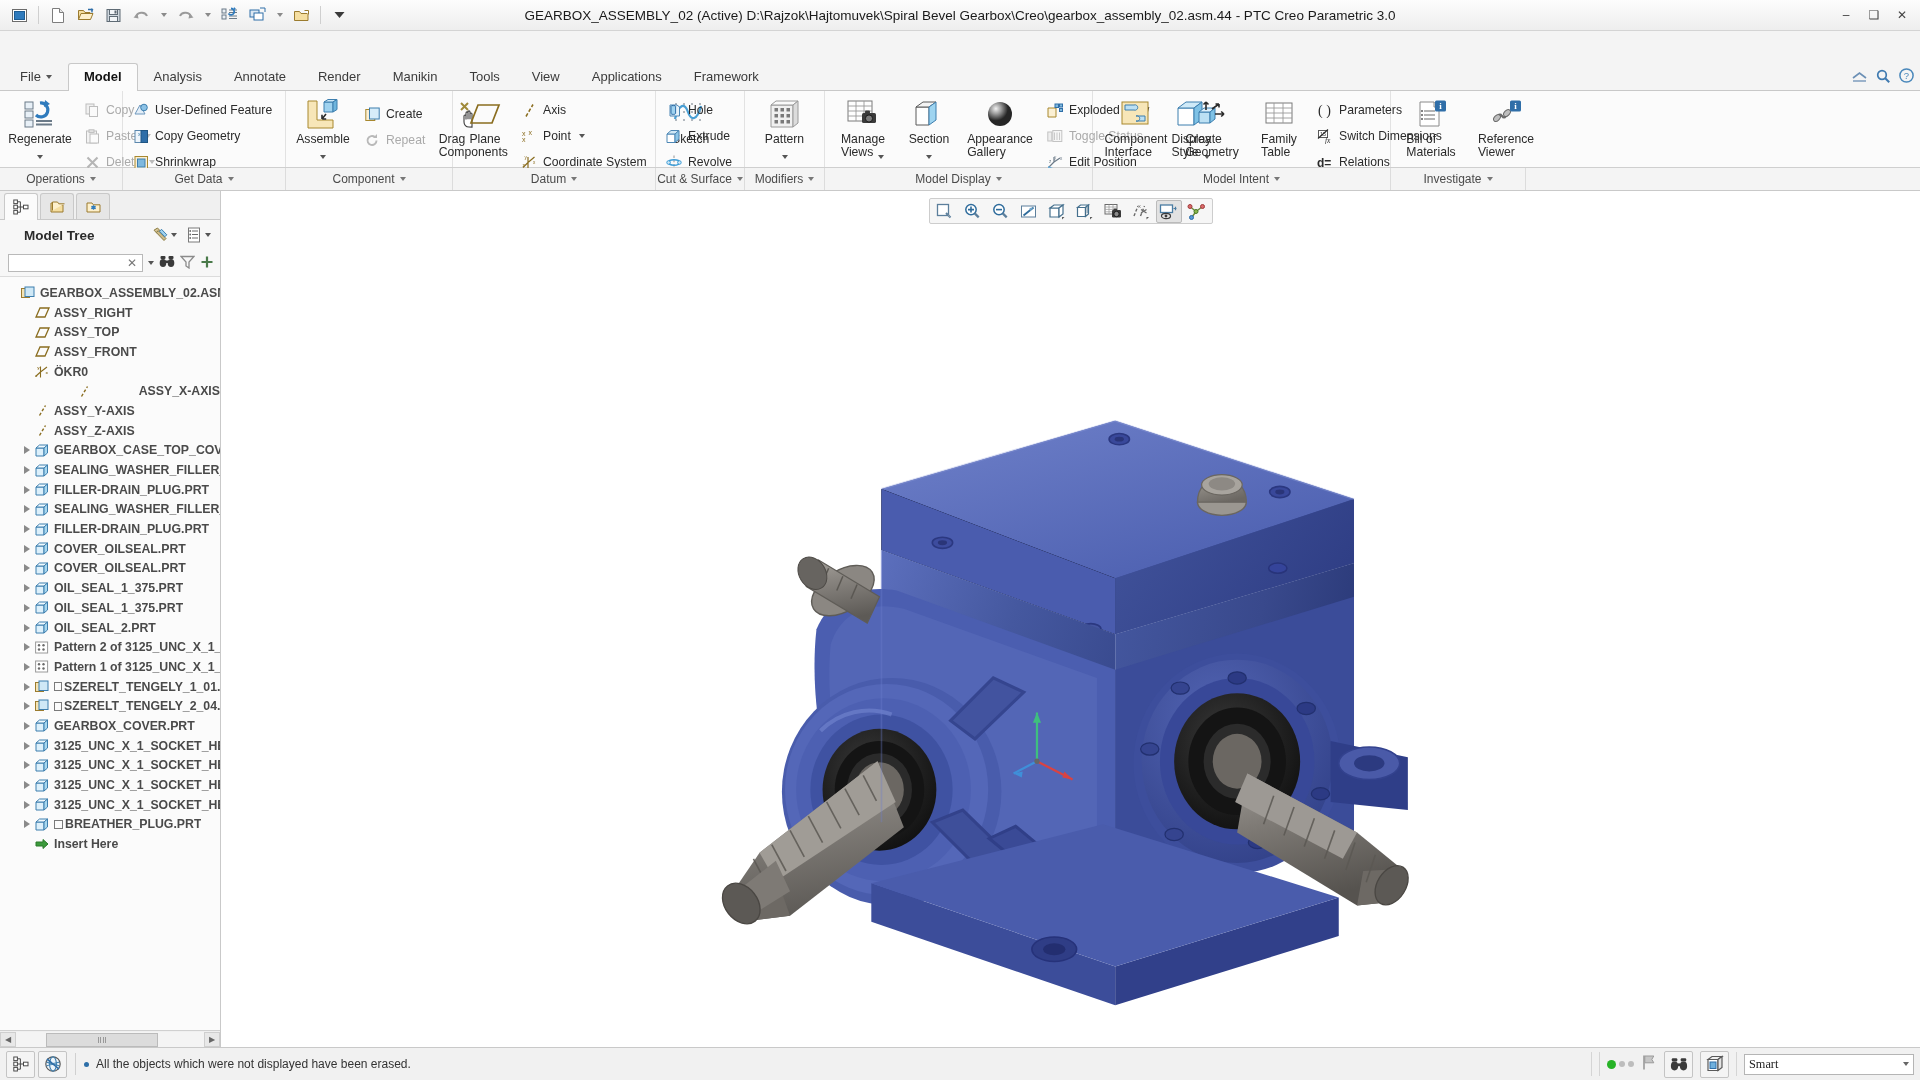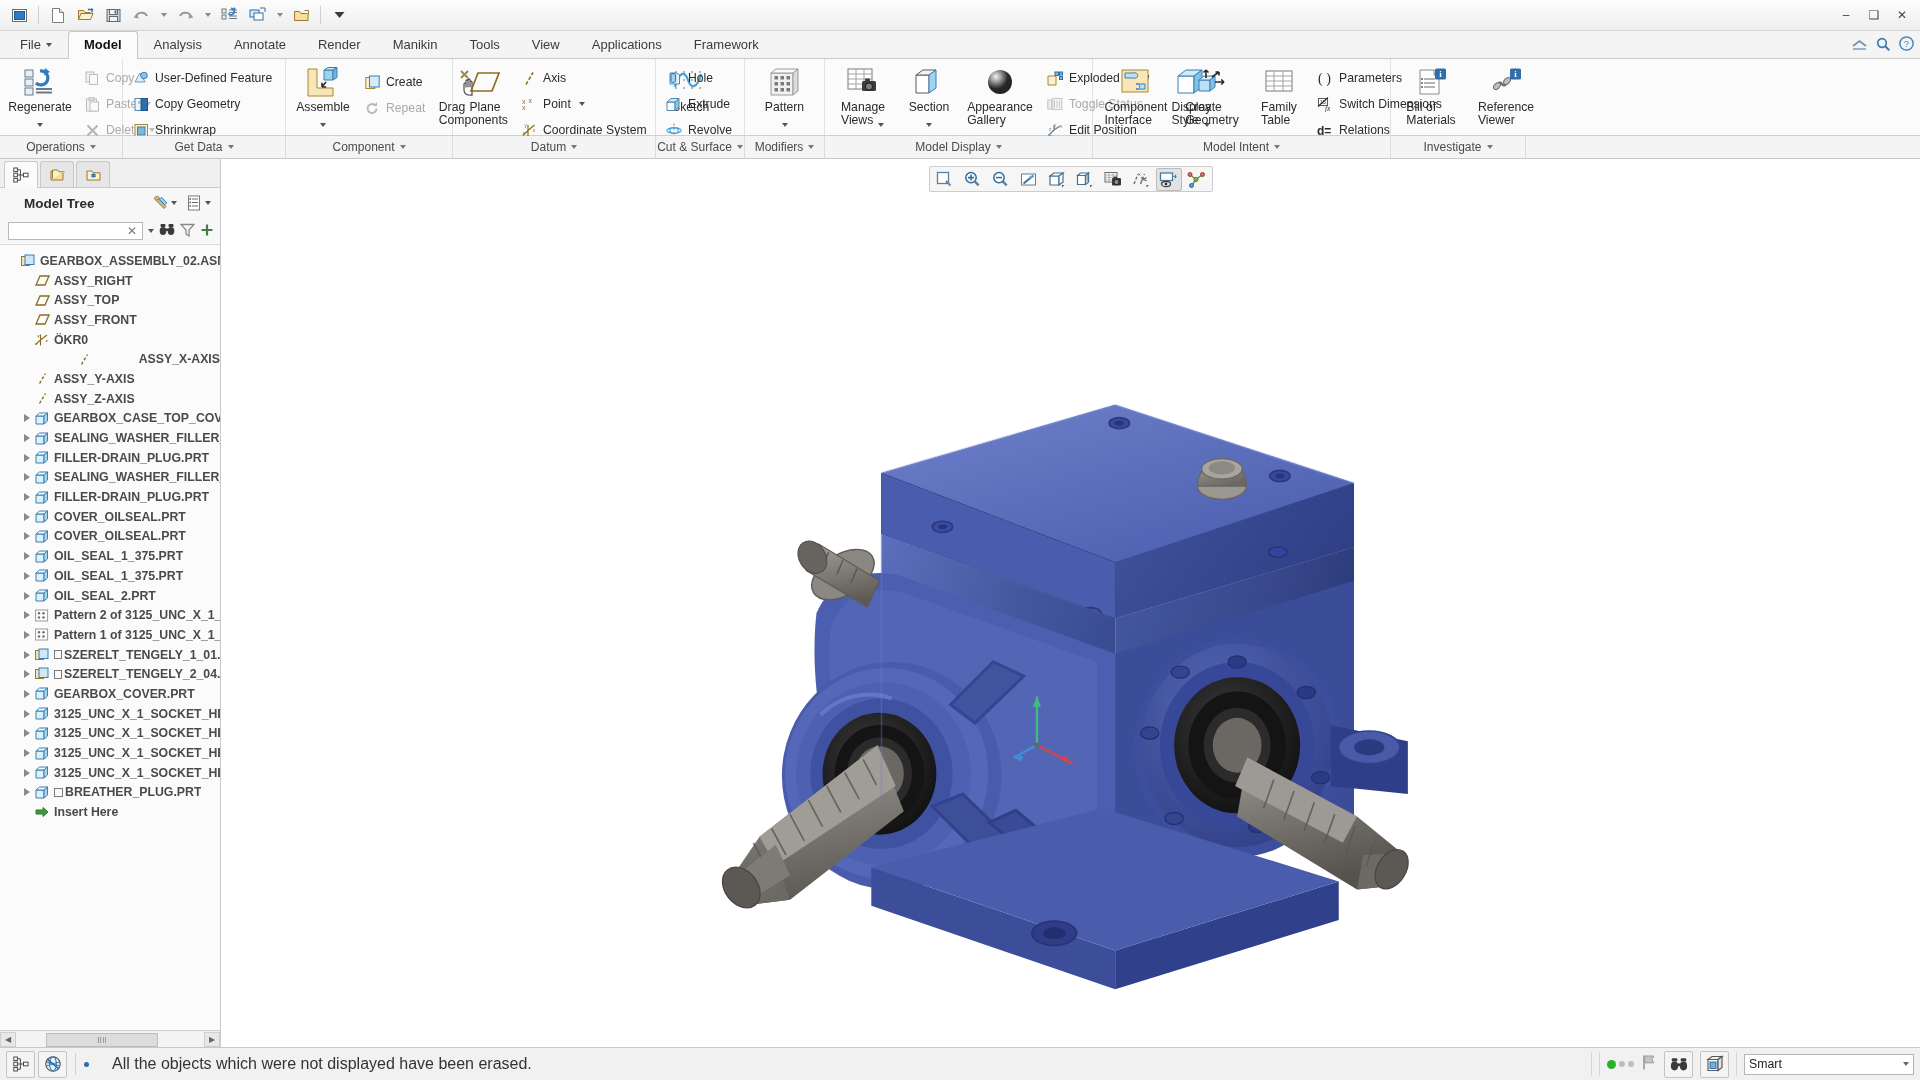--- a/index.html
+++ b/index.html
@@ -21,21 +21,21 @@
   .qsep{width:1px;height:18px;background:#cfcfcf;margin:0 4px;}
   .caret{width:0;height:0;border-left:3.5px solid transparent;border-right:3.5px solid transparent;
     border-top:4px solid #555;display:inline-block;}
   .title-text{position:absolute;left:0;right:0;text-align:center;font-size:13.5px;color:#1a1a1a;
     font-weight:400;pointer-events:none;}
   .winbtns{margin-left:auto;display:flex;align-items:center;padding-right:4px;}
   .winbtn{width:28px;height:22px;display:flex;align-items:center;justify-content:center;color:#444;font-size:12px;}
 
   
   .tabrow{height:27px;background:#f4f4f4;border-bottom:1px solid #c8c8c8;
-    display:flex;align-items:center;padding-left:4px;position:relative;}
+    display:flex;align-items:center;padding-left:4px;position:relative;margin-top:32px;}
   .tab{padding:5px 15px 6px;font-size:13px;color:#3b3b3b;border:1px solid transparent;
     border-bottom:none;border-radius:3px 3px 0 0;cursor:default;line-height:15px;}
   .tab.file{color:#3b3b3b;display:flex;align-items:center;gap:5px;}
   .tab.active{background:#fbfbfb;border-color:#c8c8c8;color:#111;font-weight:bold;
     position:relative;z-index:3;margin-bottom:-1px;padding-bottom:7px;}
   .tabfill{flex:1;}
   .rt-icons{position:absolute;right:6px;bottom:4px;display:flex;gap:9px;align-items:center;color:#5a7fa5;}
 
   
   .ribbon{background:#fbfbfb;border-bottom:1px solid #cfcfcf;height:76px;display:flex;align-items:stretch;}
@@ -99,27 +99,27 @@
   .vbtn{width:24px;height:21px;display:flex;align-items:center;justify-content:center;
     border:1px solid transparent;border-radius:2px;margin:0 1px;}
   .vbtn.on{background:#e2e2e2;border-color:#bbb;}
 
   
   .statusbar{height:32px;background:#f1f1f1;border-top:1px solid #c9c9c9;display:flex;align-items:center;padding:0 6px;}
   .sbtns{display:flex;align-items:center;gap:3px;}
   .sbtn{width:27px;height:25px;display:flex;align-items:center;justify-content:center;
     border:1px solid #c4c4c4;border-radius:2px;background:#f4f4f4;}
   .ssep{width:1px;height:22px;background:#d0d0d0;margin:0 8px;}
-  .smsg{display:flex;align-items:center;gap:23px;font-size:16px;color:#333;}
+  .smsg{display:flex;align-items:center;gap:7px;font-size:12px;color:#333;}
   .bullet{width:5px;height:5px;border-radius:50%;background:#2d6fa8;display:inline-block;}
   .sright{margin-left:auto;display:flex;align-items:center;gap:7px;}
   .leds{display:flex;align-items:center;gap:3px;}
   .led{width:9px;height:9px;border-radius:50%;}
   .selbox{width:170px;height:21px;background:#fff;border:1px solid #b5b5b5;display:flex;align-items:center;
-    padding:0 4px;font-size:12.3px;color:#222;box-sizing:border-box;}
+    padding:0 4px;font-size:12.3px;color:#222;box-sizing:border-box;font-family:Liberation Serif, serif;}
   .selbox .caret{margin-left:auto;border-top-color:#666;}
   .vline{width:1px;height:24px;background:#d5d5d5;}
 </style>
 </head>
 <body>
 
 <div class="app">
 
   <div class="titlebar">
     <div class="qat">
@@ -196,20 +196,21 @@
             <path d="M11.5 3.5h4v4" fill="#fff" stroke="#9b7b2e"></path>
           </svg>
       </div>
       <div class="qsep"></div>
       <div class="qbtn">
         <svg width="11" height="8" viewBox="0 0 11 8">
             <path d="M0.5 1h10l-5 6z" fill="#3a3a3a"></path>
           </svg>
       </div>
     </div>
+    <div class="title-text">GEARBOX_ASSEMBLY_02 (Active) D:\Rajzok\Hajtomuvek\Spiral Bevel Gearbox\Creo\gearbox_assembly_02.asm.44 - PTC Creo Parametric 3.0</div>
     <div class="winbtns">
       <div class="winbtn">–</div>
       <div class="winbtn">❑</div>
       <div class="winbtn">✕</div>
     </div>
   </div>
 
   <div class="tabrow">
     <div class="tab file">
       <span>File</span>

